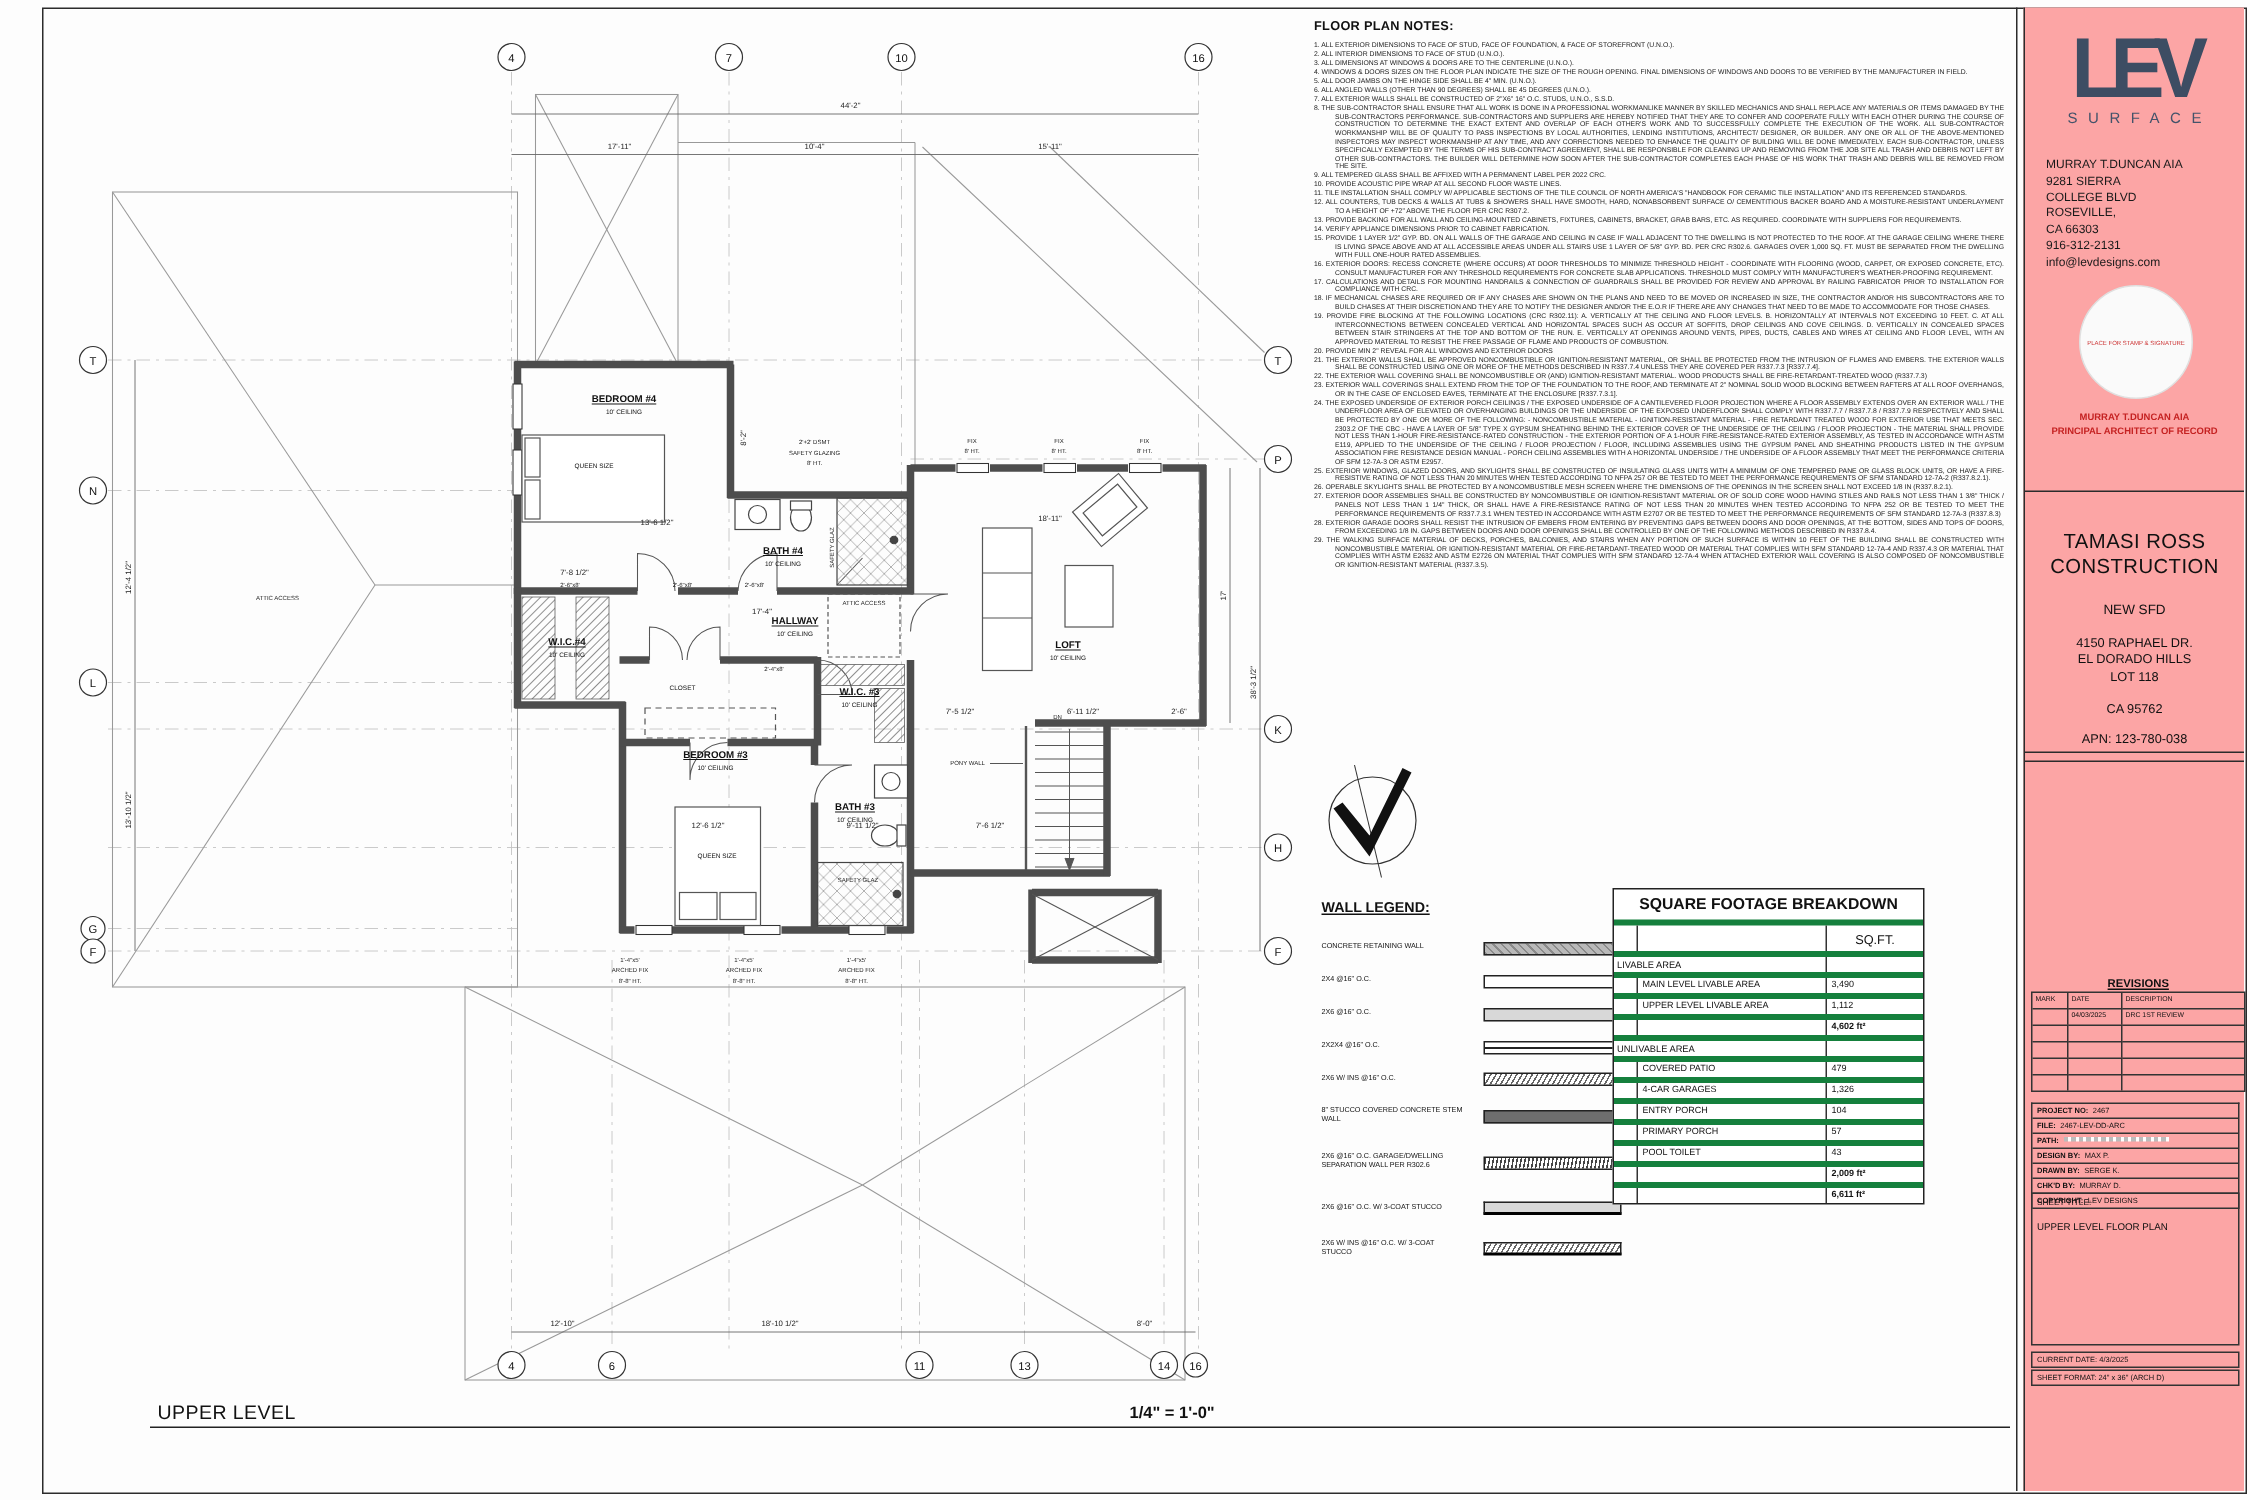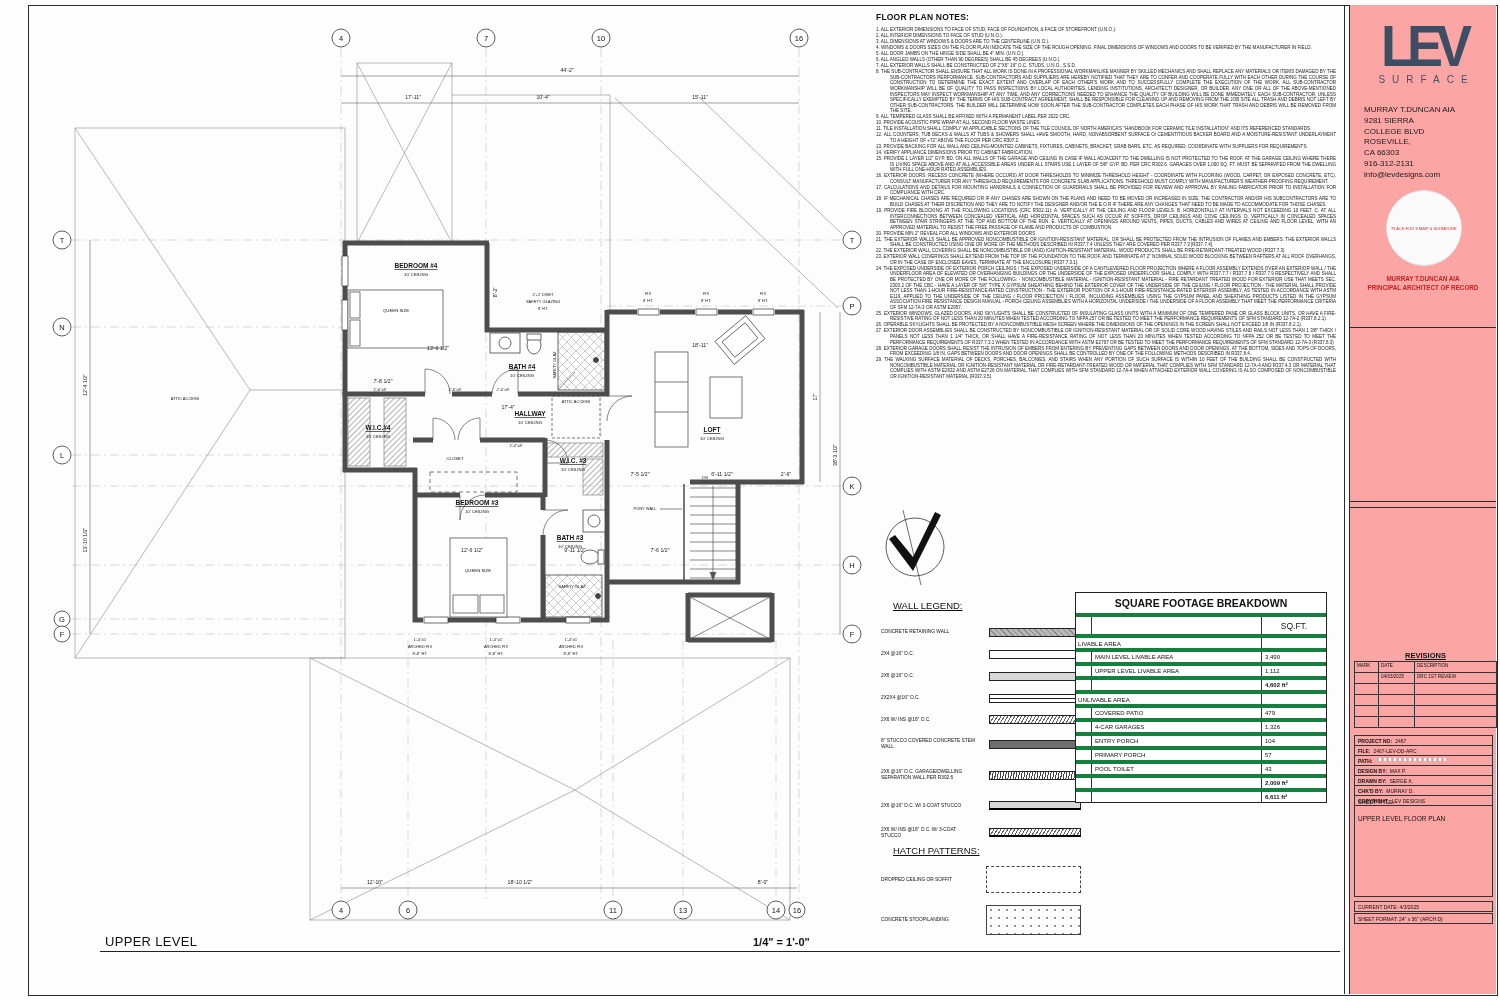--- a/index.html
+++ b/index.html
@@ -18,21 +18,21 @@
   .gb{font-size:7.5px;}
 
   
   #notes{position:absolute;left:876px;top:12px;width:460px;}
   #notes .nt{font-size:8.5px;font-weight:bold;margin-bottom:5px;letter-spacing:.2px;}
   .note{font-size:4.55px;line-height:1.22;text-align:justify;padding-left:14px;text-indent:-14px;
         color:#1c1c1c;margin-bottom:.5px;}
 
   
   #wall-legend{position:absolute;left:881px;top:600px;width:200px;}
-  #wall-legend .lt, #hatch .lt{font-size:9.5px;font-weight:normal;text-decoration:underline;margin-bottom:10px;margin-left:12px;}
+  #wall-legend .lt, #hatch .lt{font-size:9.5px;font-weight:bold;text-decoration:underline;margin-bottom:10px;}
   .lrow{display:flex;align-items:center;justify-content:space-between;margin-bottom:0;}
   .llab{font-size:4.8px;width:95px;line-height:1.25;}
   .sw{width:92px;height:9px;border:1px solid #222;box-sizing:border-box;flex:0 0 auto;}
   .sw.retaining{background:#b9b9b9;background-image:repeating-linear-gradient(45deg,#8a8a8a 0 1px,rgba(0,0,0,0) 1px 4px);}
   .sw.w2x4{background:#fff;}
   .sw.w2x6{background:#d8d8d8;}
   .sw.w2x2x4{background:linear-gradient(#fff 42%,#222 42%,#222 58%,#fff 58%);}
   .sw.w2x6ins{background-image:repeating-linear-gradient(120deg,#666 0 1px,#fff 1px 3px);}
   .sw.stem{background:#6e6e6e;}
   .sw.sep{background-image:repeating-linear-gradient(100deg,#444 0 1px,#fff 1px 2.6px);}
@@ -40,21 +40,21 @@
   .sw.insstucco{background-image:repeating-linear-gradient(120deg,#666 0 1px,#fff 1px 3px);border-bottom:2.5px solid #000;}
 
   
   #hatch{position:absolute;left:881px;top:845px;width:200px;}
   .hrow{display:flex;align-items:center;justify-content:space-between;margin-bottom:12px;}
   .hsw-dash{width:95px;height:27px;border:1.2px dashed #444;background:#fff;box-sizing:border-box;flex:0 0 auto;}
   .hsw-conc{width:95px;height:30px;border:1px solid #444;box-sizing:border-box;flex:0 0 auto;
     background-image:radial-gradient(#8f8f8f .7px,rgba(0,0,0,0) .9px);background-size:8px 8px;}
 
   
-  #sqft{position:absolute;left:1075px;top:592px;width:252px;border:1.6px solid #222;background:#fff;box-sizing:border-box;}
+  #sqft{position:absolute;left:1075px;top:592px;width:208px;border:1.6px solid #222;background:#fff;box-sizing:border-box;}
   #sqft .trow{display:grid;grid-template-columns:16px 1fr 64px;border-top:4px solid #15803d;}
   #sqft .trow:first-child{border-top:none;}
   #sqft .tc{padding:2px 3px;font-size:6px;border-right:1px solid #333;display:flex;align-items:center;}
   #sqft .tc:last-child{border-right:none;}
   #sqft .title{font-size:10.5px;font-weight:bold;text-align:center;padding:4px 0;display:block;}
   #sqft .colhdr{font-size:8.5px;justify-content:center;padding:3px 0;}
   #sqft .sect{grid-column:1 / 3;font-size:6.2px;padding:1.5px 2px;border-right:1px solid #333;}
   #sqft .bold{font-weight:bold;}
   #sqft .h16{min-height:13px;}
 
@@ -485,31 +485,20 @@
     <div class="lrow" style="min-height:27px">
       <span class="llab">2X6 @16" O.C. W/ 3-COAT STUCCO</span>
       <span class="sw stucco"></span>
       </div>
     <div class="lrow" style="min-height:27px">
       <span class="llab">2X6 W/ INS @16" O.C. W/ 3-COAT STUCCO</span>
       <span class="sw insstucco"></span>
       </div>
   </div>
 
-  <div id="hatch">
-    <div class="lt">HATCH PATTERNS:</div>
-    <div class="hrow">
-      <span class="llab">DROPPED CEILING OR SOFFIT</span>
-      <span class="hsw-dash"></span>
-      </div>
-    <div class="hrow">
-      <span class="llab">CONCRETE STOOP/LANDING</span>
-      <span class="hsw-conc"></span>
-      </div>
-  </div>
 
   <div id="sqft">
     <div class="title">SQUARE FOOTAGE BREAKDOWN</div>
     <div class="trow">
         <div class="tc h16"></div>
         <div class="tc h16"></div>
       <div class="tc colhdr">SQ.FT.</div>
       </div>
     <div class="trow">
         <div class="sect">LIVABLE AREA</div>
@@ -587,20 +576,32 @@
     </div>
     <div class="tb-abs" id="stamp">
       <span>PLACE FOR STAMP &amp; SIGNATURE</span>
     </div>
     <div class="tb-abs" id="record">
       <div>MURRAY T.DUNCAN AIA</div>
       <div>PRINCIPAL ARCHITECT OF RECORD</div>
     </div>
     <div class="tb-line" style="top:322px"></div>
 
+    <div class="tb-abs" id="client">
+      <div class="n">TAMASI ROSS</div>
+      <div class="n">CONSTRUCTION</div>
+      <div class="p">NEW SFD</div>
+      <div class="a">
+        <div>4150 RAPHAEL DR.</div>
+        <div>EL DORADO HILLS</div>
+        <div>LOT 118</div>
+      </div>
+      <div class="ca">CA  95762</div>
+      <div class="apn">APN: 123-780-038</div>
+    </div>
     <div class="tb-line" style="top:496px"></div>
     <div class="tb-line" style="top:502px"></div>
 
     <div class="tb-abs" id="revs">
       <div class="rt">REVISIONS</div>
       <div class="rgrid">
         <div>MARK</div>
         <div>DATE</div>
         <div>DESCRIPTION</div>
         <div></div>

